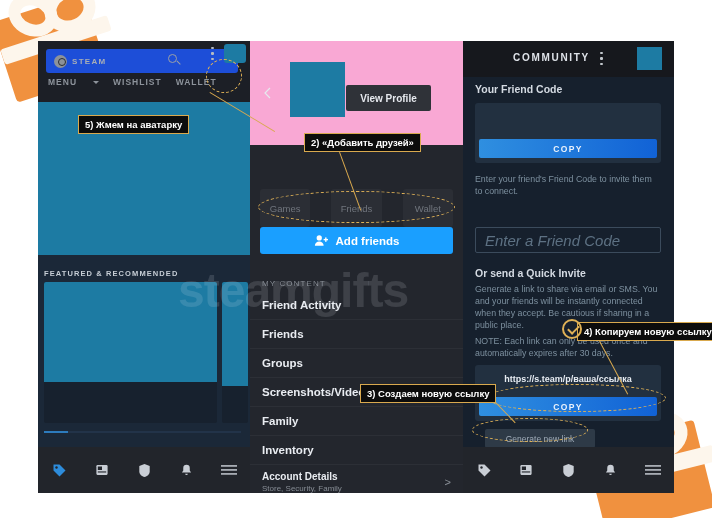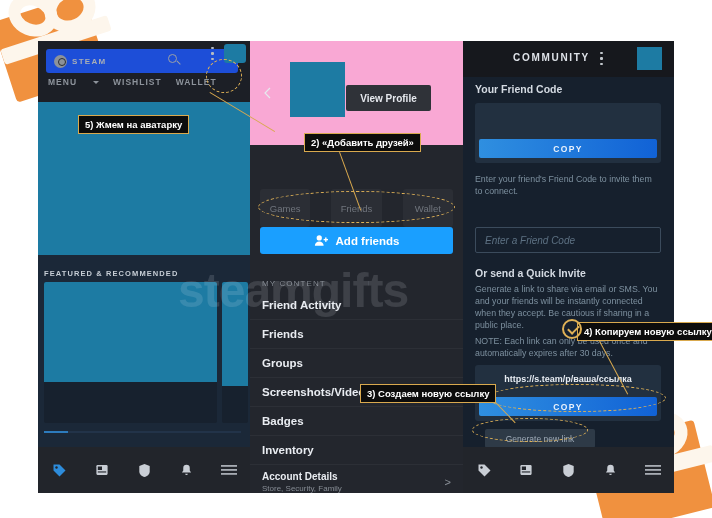--- a/index.html
+++ b/index.html
@@ -131,21 +131,21 @@
     position:absolute; left:4px; bottom:5px; width:178px; height:19px; border-radius:2px;
     background:linear-gradient(90deg,#2f8fe0 0%,#1162d6 100%);
     color:#eaf2fc; font-size:8.5px; letter-spacing:1.3px; font-weight:bold;
     display:flex; align-items:center; justify-content:center;
   }
   .r-para { color:#7d909f; font-size:8.8px; line-height:12px; }
   #fc-input {
     position:absolute; left:12px; top:150px; width:186px; height:26px;
     background:#16202d; border:1px solid #3b4b5c; border-radius:2px;
     display:flex; align-items:center; padding-left:9px;
-    color:#5d7183; font-size:10px; font-style:italic;
+    color:#5d7183; font-size:15px; font-style:italic;
   }
   #qi-card { position:absolute; left:12px; top:288px; width:186px; height:56px; background:#223040; border-radius:3px; }
   #qi-url { position:absolute; left:0; top:9px; width:186px; text-align:center; color:#e7ecf2; font-size:9px; font-weight:bold; }
   #qi-copy {
     position:absolute; left:4px; bottom:5px; width:178px; height:19px; border-radius:2px;
     background:linear-gradient(90deg,#2f8fe0 0%,#1162d6 100%);
     color:#eaf2fc; font-size:8.5px; letter-spacing:1.3px; font-weight:bold;
     display:flex; align-items:center; justify-content:center;
   }
   #gen-new {
@@ -304,21 +304,21 @@
         <span>Add friends</span>
       </div>
 
       <div id="my-content">MY CONTENT</div>
 
       <div id="menu-list">
         <div class="menu-row">Friend Activity</div>
         <div class="menu-row">Friends</div>
         <div class="menu-row">Groups</div>
         <div class="menu-row">Screenshots/Videos</div>
-        <div class="menu-row">Badges</div>
+        <div class="menu-row">Family</div>
         <div class="menu-row">Inventory</div>
         <div class="menu-row2">
           <div>
             <div class="t1">Account Details</div>
             <div class="t2">Store, Security, Family</div>
           </div>
           <span class="chev">&gt;</span>
         </div>
 
       </div>

